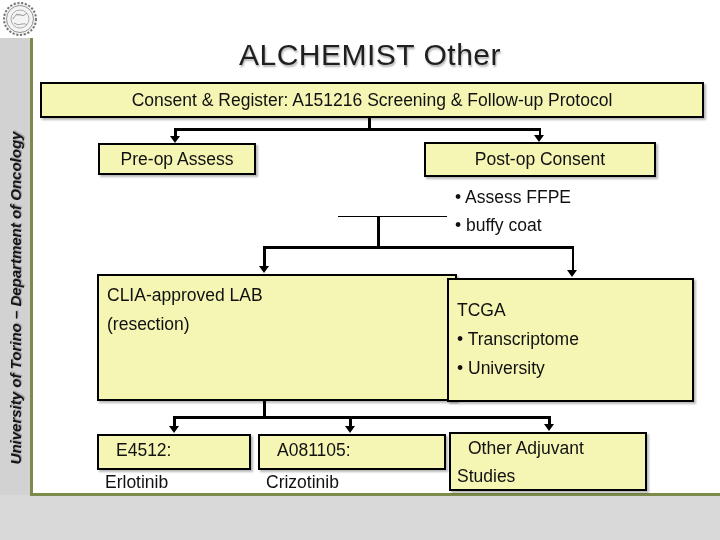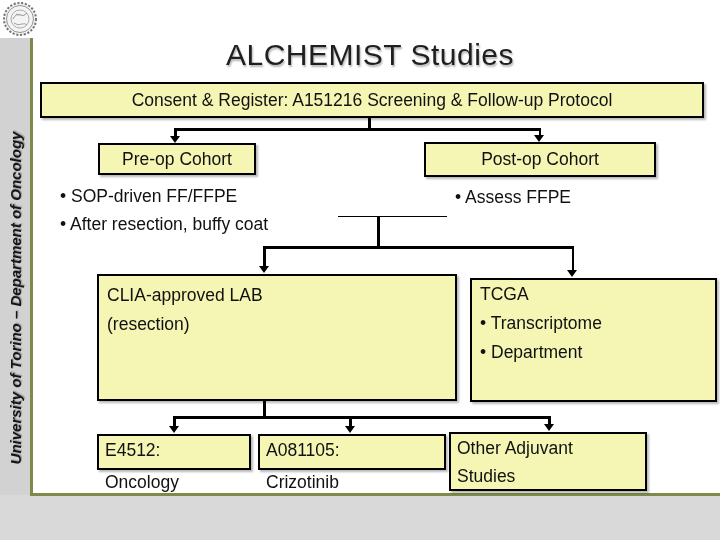--- a/index.html
+++ b/index.html
@@ -48,32 +48,32 @@
     font-size:17.5px;text-align:center;line-height:32px;white-space:nowrap;}
   .preop-box{left:98px;top:143px;width:158px;height:32px;
     font-size:17.5px;text-align:center;line-height:28px;}
   .postop-box{left:424px;top:142px;width:232px;height:35px;
     font-size:17.5px;text-align:center;line-height:31px;}
   .bullets{position:absolute;font-size:17.5px;line-height:28px;white-space:nowrap;}
   .preop-bullets{left:60px;top:182px;}
   .postop-bullets{left:455px;top:183px;}
   .clia-box{left:97px;top:274px;width:360px;height:127px;
     font-size:17.5px;line-height:29px;padding:5px 8px;white-space:nowrap;}
-  .tcga-box{left:470px;top:278px;width:247px;height:124px;
-    font-size:17.5px;line-height:29px;padding:0 8px;white-space:nowrap;}
+  .tcga-box{left:447px;top:278px;width:247px;height:124px;
+    font-size:17.5px;line-height:29px;padding:16px 8px;white-space:nowrap;}
   
   .trial{position:absolute;}
   .trial .tbox{position:absolute;left:0;top:0;background:var(--box-fill);
     border:2px solid var(--box-border);box-shadow:2px 2px 2px rgba(0,0,0,0.28);
     box-sizing:border-box;}
   .trial .tline{position:absolute;left:8px;font-size:17.5px;white-space:nowrap;}
   .trial-1{left:97px;top:434px;}  .trial-1 .tbox{width:154px;height:36px;}
   .trial-2{left:258px;top:434px;} .trial-2 .tbox{width:188px;height:36px;}
   .trial-3{left:449px;top:432px;} .trial-3 .tbox{width:198px;height:59px;}
-  .l1{top:6px;} .l2{top:38px;} .trial-3 .l2{top:34px;text-align:right;}
+  .l1{top:6px;margin-left:11px;} .l2{top:38px;} .trial-3 .l2{top:34px;text-align:right;}
   
   .hl,.vl{position:absolute;background:#000;}
   .hl{height:2.5px;} .vl{width:2.5px;}
   .hl.thin{height:1.2px;}
   .arr{position:absolute;width:0;height:0;
     border-left:5.5px solid transparent;border-right:5.5px solid transparent;
     border-top:7px solid #000;}
 </style>
 </head>
 <body>
@@ -91,73 +91,70 @@
       <circle cx="18" cy="18" r="13.5" fill="none" stroke="#8a8a8a" stroke-width="0.9"></circle>
       <circle cx="18" cy="18" r="9" fill="none" stroke="#9a9a9a" stroke-width="0.8"></circle>
       <path d="M11 18 q3 -6 7 -4 q4 2 7 -2" fill="none" stroke="#8a8a8a" stroke-width="0.9"></path>
       <path d="M12 22 q4 3 8 1 q3 -1 5 1" fill="none" stroke="#9a9a9a" stroke-width="0.9"></path>
       <path d="M14 13 q2 2 4 0" fill="none" stroke="#9a9a9a" stroke-width="0.8"></path>
     </svg>
   </div>
 
   <div class="sidebar-label">University of Torino – Department of Oncology</div>
 
-  <div class="title">ALCHEMIST Studies</div>
+  <div class="title">ALCHEMIST Other</div>
 
   <div class="ybox consent-box">Consent &amp; Register: A151216 Screening &amp; Follow-up Protocol</div>
 
   <div class="vl" style="left:368px;top:117px;height:13px;"></div>
   <div class="hl" style="left:174px;top:128px;width:366px;"></div>
   <div class="vl" style="left:174px;top:128px;height:10px;"></div>
   <div class="arr" style="left:169.5px;top:136px;"></div>
   <div class="vl" style="left:538.5px;top:128px;height:9px;"></div>
   <div class="arr" style="left:534px;top:135px;"></div>
 
-  <div class="ybox preop-box">Pre-op Cohort</div>
-  <div class="ybox postop-box">Post-op Cohort</div>
+  <div class="ybox preop-box">Pre-op Assess</div>
+  <div class="ybox postop-box">Post-op Consent</div>
 
-  <div class="bullets preop-bullets">
-    <div>• SOP-driven FF/FFPE</div>
-    <div>• After resection, buffy coat</div>
-  </div>
   <div class="bullets postop-bullets">
     <div>• Assess FFPE</div>
+    <div>• buffy coat</div>
   </div>
 
   <div class="hl thin" style="left:338px;top:216px;width:109px;"></div>
   <div class="vl" style="left:377px;top:216px;height:32px;"></div>
   <div class="hl" style="left:264px;top:246px;width:310px;"></div>
   <div class="vl" style="left:263px;top:246px;height:20px;"></div>
   <div class="arr" style="left:258.5px;top:266px;"></div>
   <div class="vl" style="left:571.5px;top:246px;height:25px;"></div>
   <div class="arr" style="left:567px;top:270px;"></div>
 
   <div class="ybox clia-box">
     <div>CLIA-approved LAB</div>
     <div>(resection)</div>
   </div>
   <div class="ybox tcga-box">
     <div>TCGA</div>
     <div>• Transcriptome</div>
-    <div>• Department</div>
+    <div>• University</div>
   </div>
 
   <div class="vl" style="left:263px;top:401px;height:17px;"></div>
   <div class="hl" style="left:173px;top:416px;width:377px;"></div>
   <div class="vl" style="left:173px;top:416px;height:10px;"></div>
   <div class="arr" style="left:168.5px;top:426px;"></div>
   <div class="vl" style="left:349px;top:416px;height:10px;"></div>
   <div class="arr" style="left:344.5px;top:426px;"></div>
   <div class="vl" style="left:548px;top:416px;height:9px;"></div>
   <div class="arr" style="left:543.5px;top:424px;"></div>
 
   <div class="trial trial-1">
     <div class="tbox"></div>
     <div class="tline l1">E4512:</div>
-    <div class="tline l2">Oncology</div>
+    <div class="tline l2">Erlotinib</div>
   </div>
   <div class="trial trial-2">
     <div class="tbox"></div>
     <div class="tline l1">A081105:</div>
     <div class="tline l2">Crizotinib</div>
   </div>
   <div class="trial trial-3">
     <div class="tbox"></div>
     <div class="tline l1">Other Adjuvant</div>
     <div class="tline l2">Studies</div>

